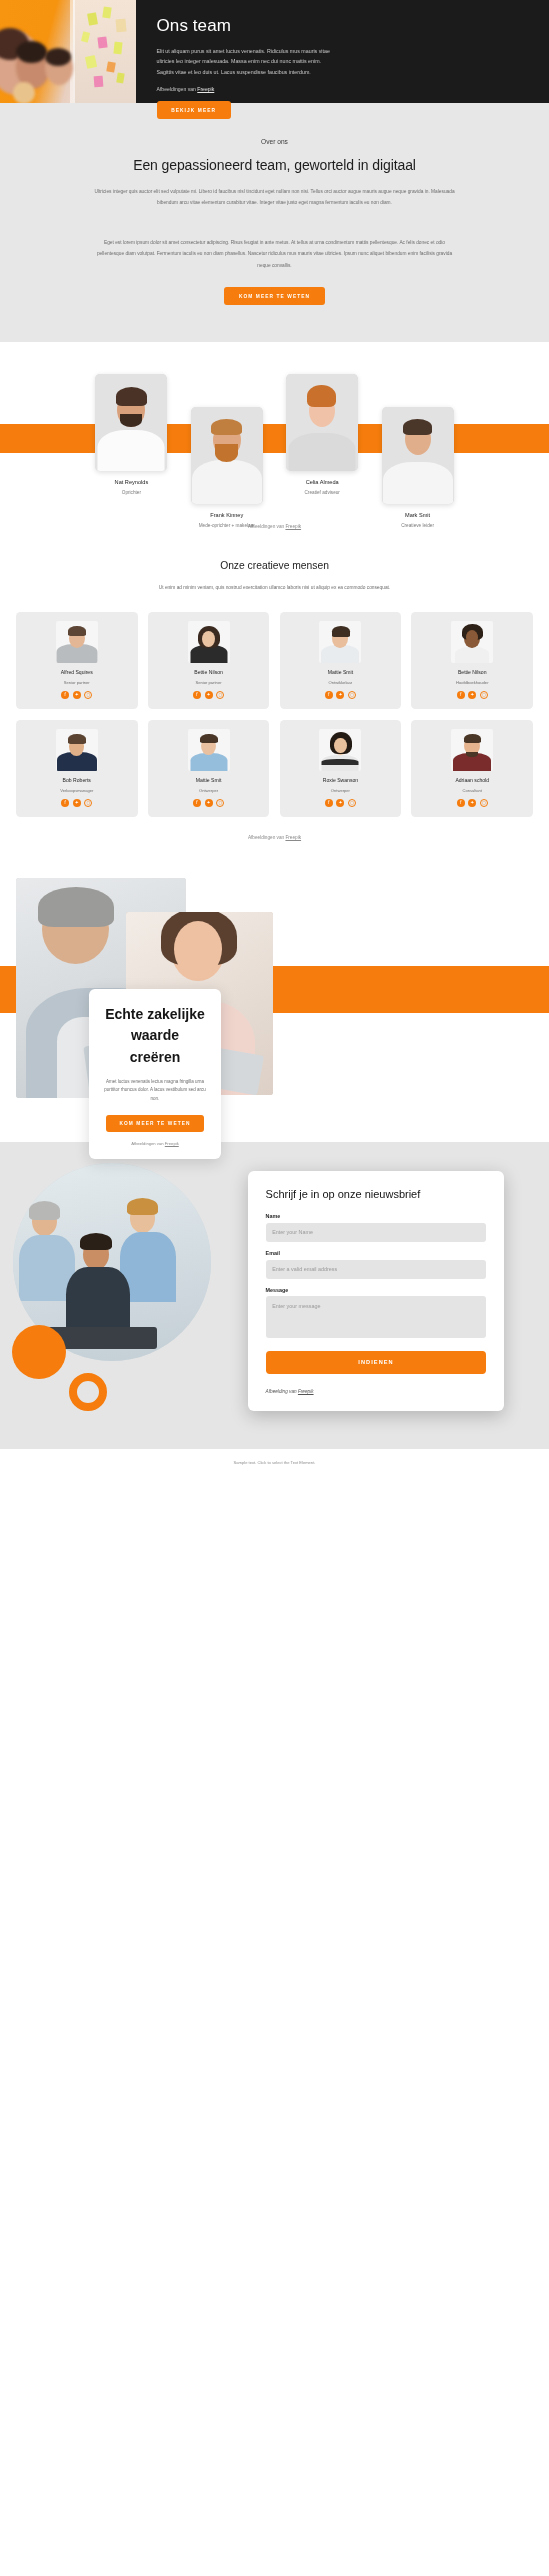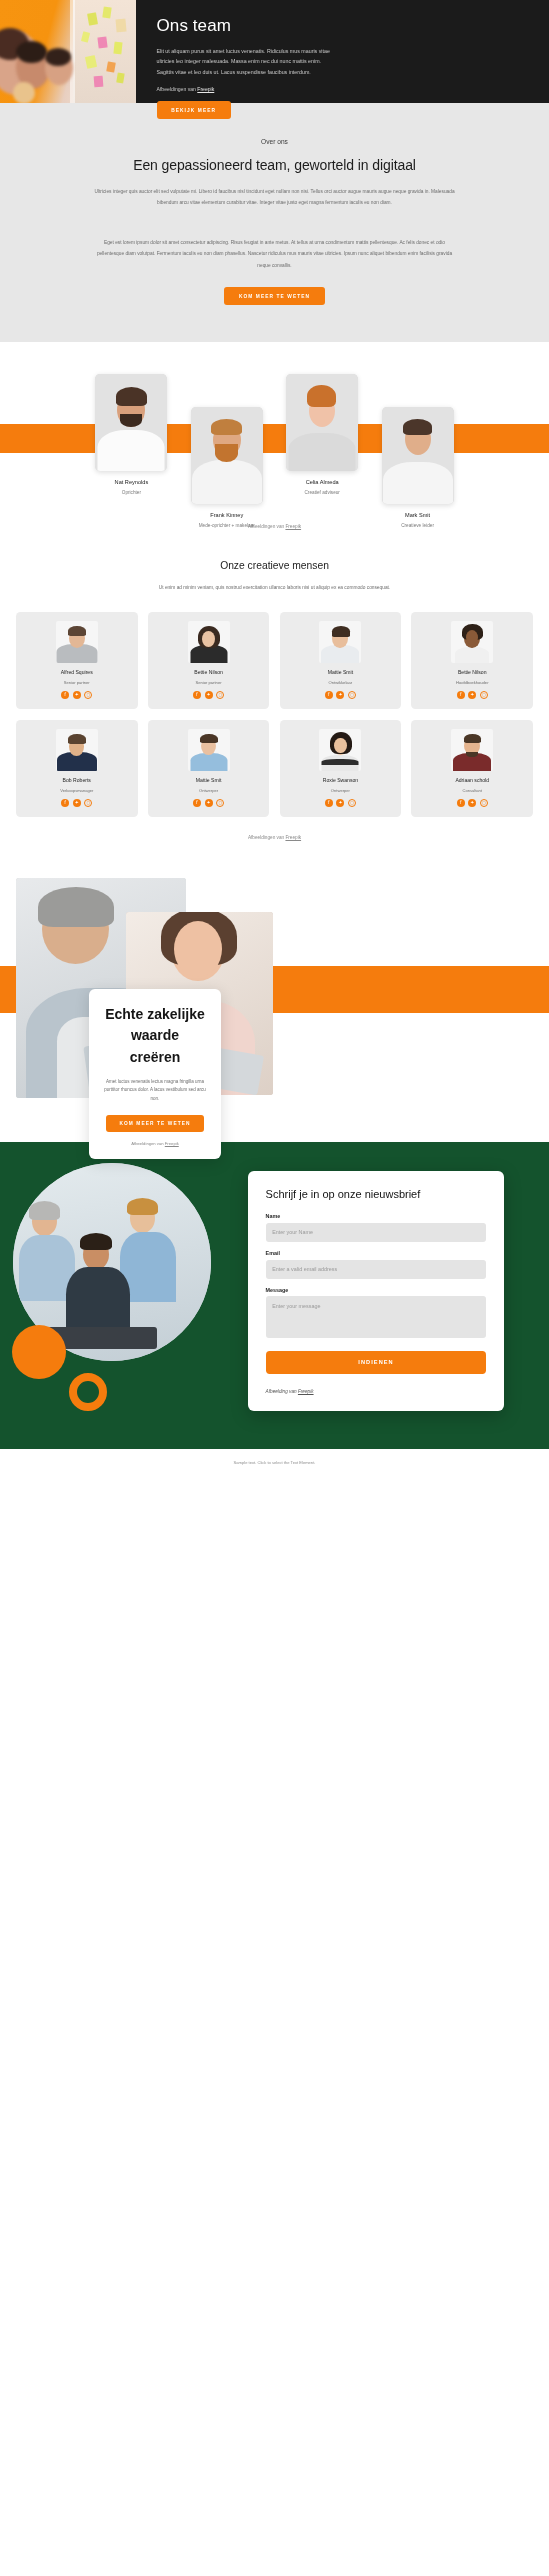--- a/index.html
+++ b/index.html
@@ -210,21 +210,21 @@
     box-shadow: 0 3.7px 14.7px rgba(0,0,0,.14);
   }
   .v-title { font-size: 14px; font-weight:700; color:#161616; line-height:1.55; margin-bottom: 8.8px; }
   .v-copy { font-size: 4.5px; line-height: 1.95; color:#6d6d6d; margin-bottom: 10.3px; }
   .v-card .btn { padding: 5.9px 13px; }
   .v-credit { font-size: 4.2px; color:#8a8a8a; margin-top: 8.8px; }
   .v-credit a { color:#8a8a8a; }
 
   
   .newsletter {
-    background: #14532d;
+    background: #e5e5e5;
     position: relative;
     padding: 29px 0 38px;
     overflow: hidden;
   }
   .nl-photo-circle {
     position:absolute; left: 13px; top: 20.5px;
     width: 198px; height: 198px; border-radius:50%;
     background:#cfd9de; overflow:hidden;
   }
   .ring {

